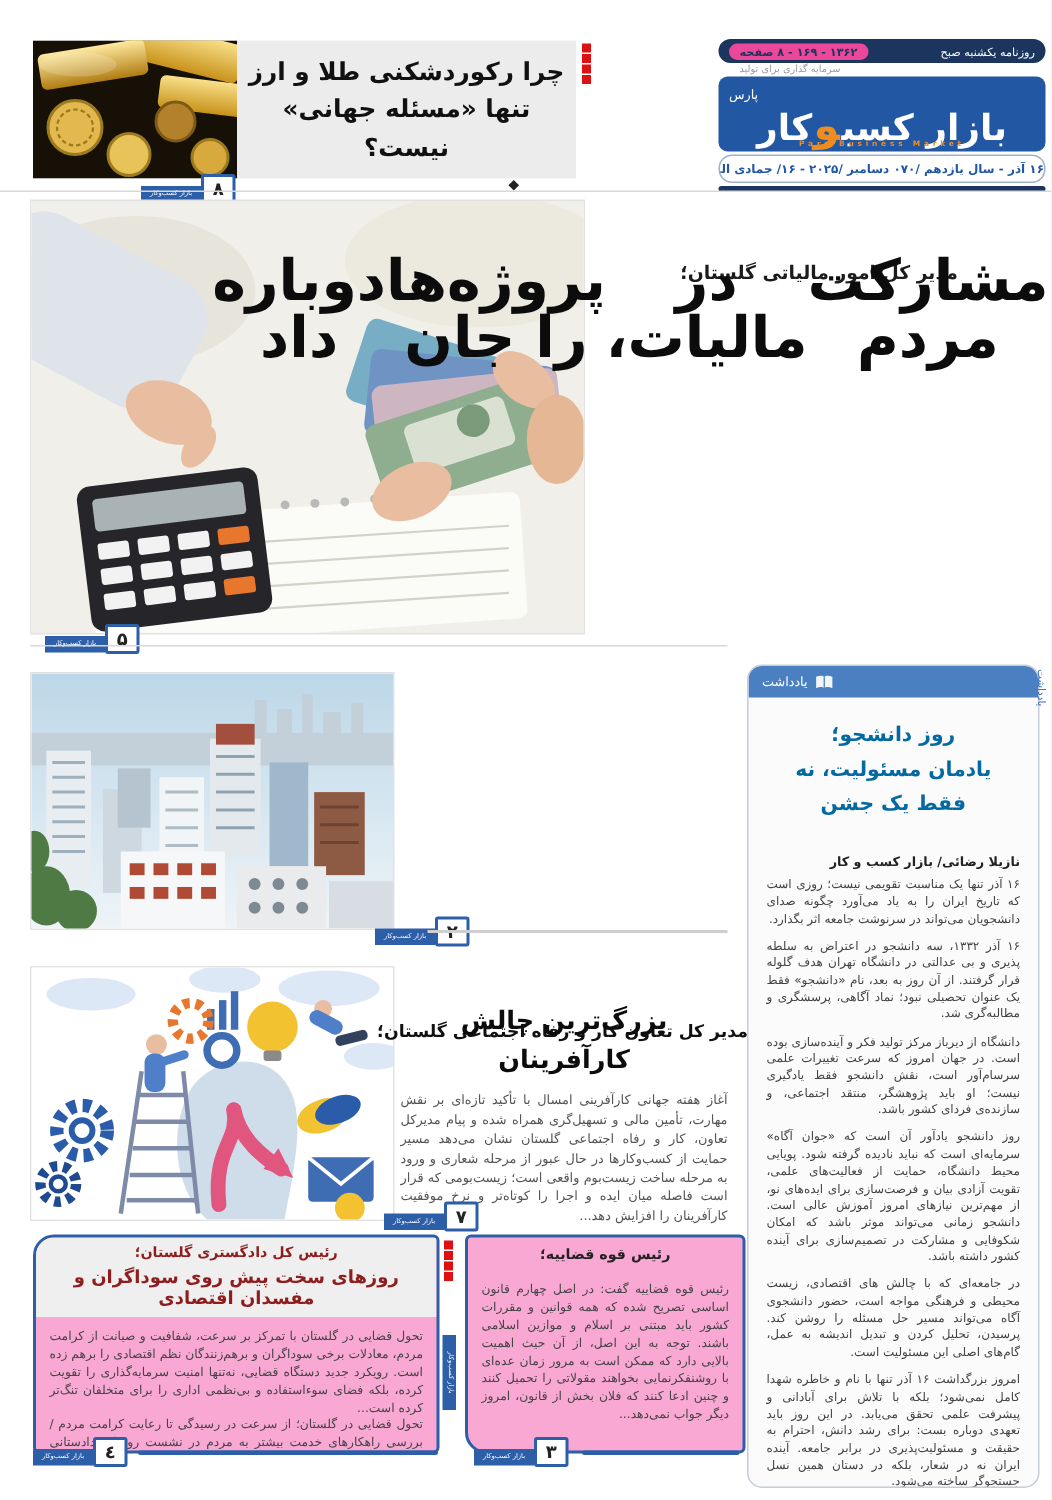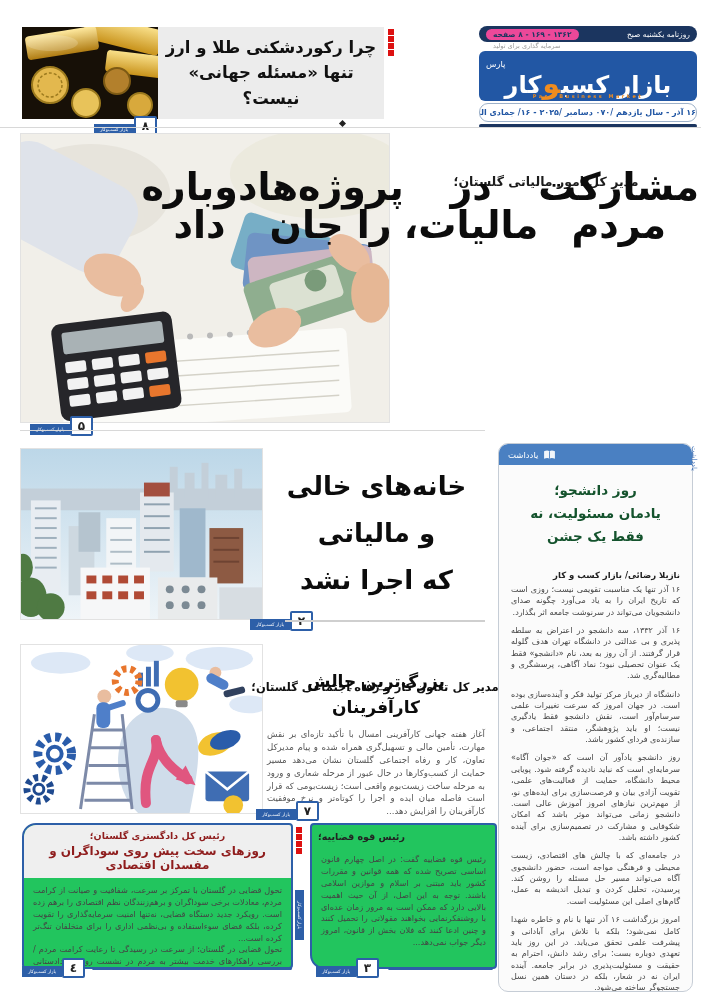--- a/index.html
+++ b/index.html
@@ -48,40 +48,40 @@
 
   
   .h2col { left:268px; top:452px; width:217px; height:162px; display:flex; flex-direction:column; justify-content:space-evenly; text-align:center; font-size:26px; font-weight:900; color:#0c0c0c; line-height:1; }
 
   
   .kicker3 { left:250px; top:649px; width:250px; text-align:center; font-size:11.5px; font-weight:900; color:#111; white-space:nowrap;margin-top:31px; }
   .headline3 { left:267px; top:668px; width:218px; text-align:center; font-size:17px; font-weight:900; color:#0c0c0c; line-height:1.55; }
   .body3 { left:267px; top:728px; width:218px; font-size:8.6px; color:#555; text-align:justify; line-height:1.5; }
 
   
-  .card { border:2px solid #2d5fa8; background:#22c55e; }
+  .card { border:2px solid #2d5fa8; background:#f9a8d4; }
   .card-left { left:22px; top:823px; width:271px; height:146px; border-radius:14px 4px 4px 4px; overflow:hidden; }
   .card-left .chead { background:#efefef; padding:5px 8px 6px; text-align:center; }
   .card-left .ckicker { font-size:9.5px; font-weight:bold; color:#8f1d1d; }
   .card-left .chl { font-size:12px; font-weight:900; color:#8f1d1d; margin-top:3px; }
   .card-left .cbody { padding:7px 9px; font-size:8.2px; color:#444; text-align:justify; line-height:1.45; }
 
   .card-mid { left:310px; top:823px; width:187px; height:146px; border-radius:4px 4px 4px 14px; overflow:hidden; }
-  .card-mid .chead { padding:6px 6px 2px; text-align:left; }
+  .card-mid .chead { padding:6px 6px 2px; text-align:center; }
   .card-mid .ckicker { font-size:9.5px; font-weight:bold; color:#222; }
   .card-mid .chl { font-size:12.5px; font-weight:900; color:#111; margin-top:3px; line-height:1.45; }
   .card-mid .cbody { padding:10px 9px 0; font-size:8.2px; color:#444; text-align:justify; line-height:1.45; }
 
   .vstrip { left:295px; top:890px; width:9px; height:50px; background:#2d5fa8; color:#fff; font-size:4.5px; writing-mode:vertical-rl; text-align:center; overflow:hidden; line-height:9px; }
 
   
   .note-card { left:498px; top:443px; width:195px; height:549px; background:#fbfbfb; border:1px solid #c6cdd6; border-radius:10px; overflow:hidden; }
   .note-bar { height:21px; background:#4a80c2; border-radius:8px 8px 0 0; display:flex; align-items:center; justify-content:flex-end; gap:5px; padding:0 9px; }
   .note-bar .lbl { color:#fff; font-size:8.5px; }
-  .note-hl { text-align:center; font-weight:900; color:#14532d; font-size:13.5px; line-height:1.7; margin:14px 24px 4px; }
+  .note-hl { text-align:center; font-weight:900; color:#0369a1; font-size:13.5px; line-height:1.7; margin:14px 24px 4px; }
   .note-byline { font-size:8.5px; font-weight:bold; color:#222; margin:22px 12px 4px; }
   .note-body { margin:0 12px; font-size:8px; color:#444; text-align:justify; line-height:1.42; }
   .note-body p { margin-bottom:7px; }
   .note-side-label { left:690px; top:446px; color:#3a6db5; font-size:7px; writing-mode:vertical-rl; }
 </style>
 </head>
 <body>
 
 <div class="page">
 
@@ -284,25 +284,20 @@
         </g>
       <rect x="200" y="140" width="43" height="32" fill="#d7dde2"></rect>
     </g>
     <g fill="#4f7a43">
       <ellipse cx="10" cy="150" rx="16" ry="20"></ellipse>
         <ellipse cx="30" cy="160" rx="14" ry="14"></ellipse>
         <ellipse cx="2" cy="120" rx="10" ry="14"></ellipse>
     </g>
   </svg>
 
-  <div class="abs h2col">
-    <div>خانه‌های خالی</div>
-    <div>و مالیاتی</div>
-    <div>که اجرا نشد</div>
-  </div>
 
   <div class="abs ptag" style="left:250px; top:611px;">
     <span class="num">۲</span>
     <span class="strip">بازار کسب‌وکار</span>
   </div>
   <div class="abs rule-gray" style="left:285px; top:620px; width:200px;"></div>
 
   <svg class="abs photo-frame" style="left:20px; top:644px;" width="243" height="170" viewBox="0 0 243 170" preserveAspectRatio="none">
     <rect width="243" height="170" fill="#ffffff"></rect>
     <g fill="#dde8f6">

